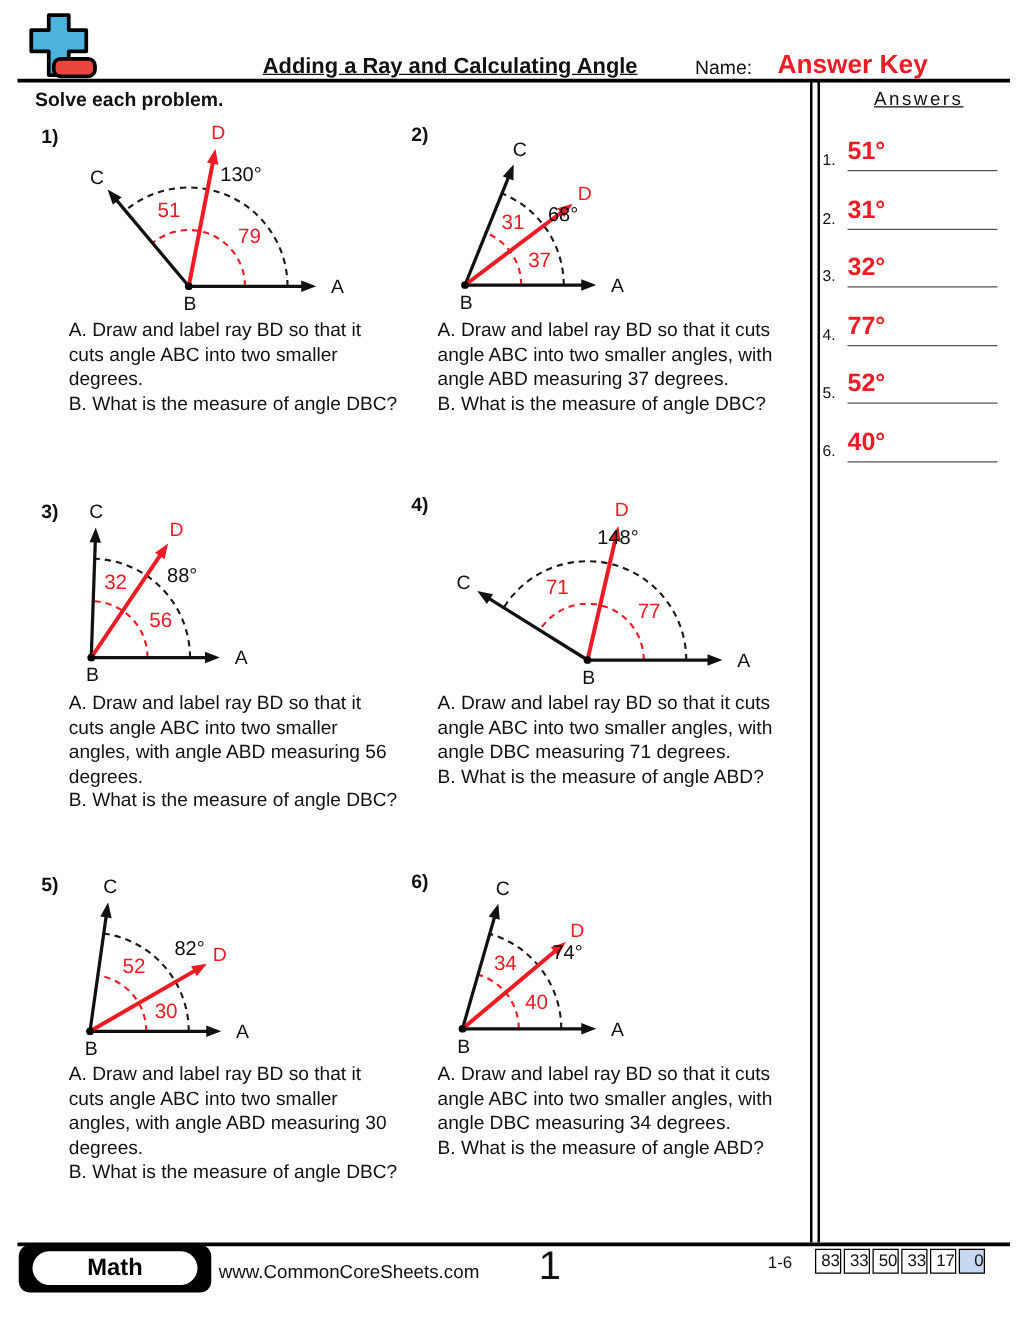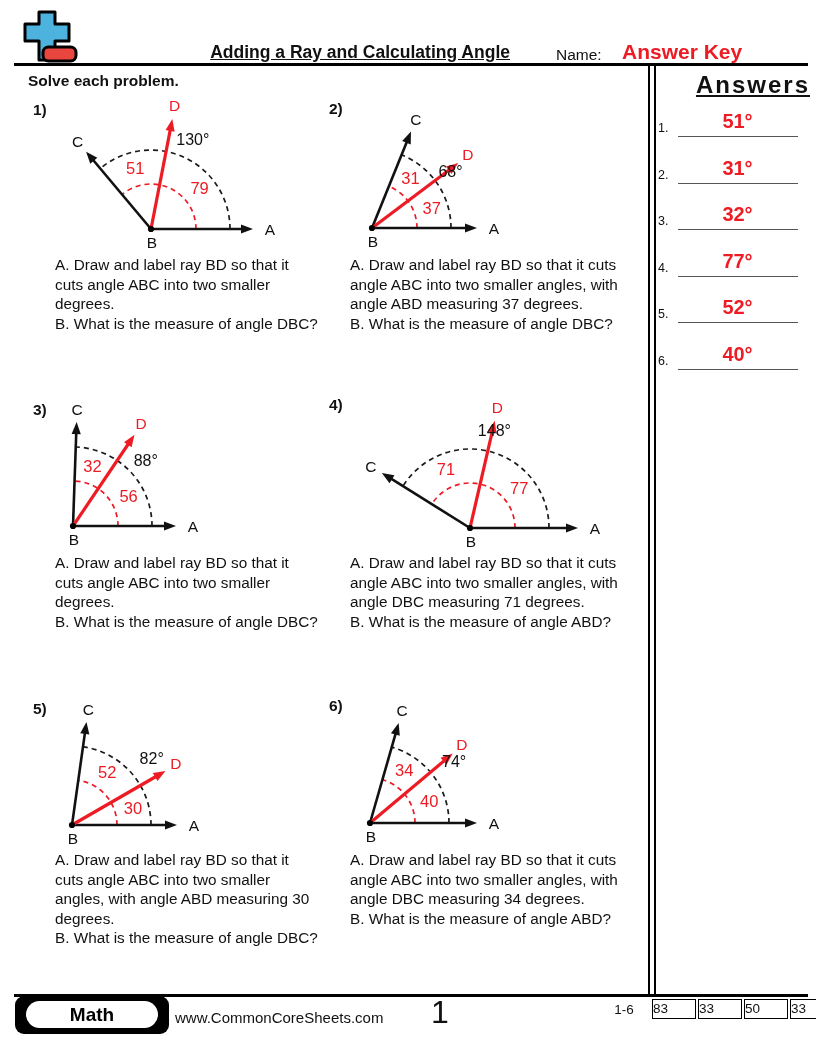--- a/index.html
+++ b/index.html
@@ -5,38 +5,38 @@
   html,body{margin:0;padding:0;background:#fff;}
   .page{position:relative;width:816px;height:1056px;background:#fff;overflow:hidden;
         font-family:"Liberation Sans","DejaVu Sans",sans-serif;color:#111;}
   .abs{position:absolute;}
   .rule{border-top:3px solid #000;height:0;}
   .title{font-size:17.5px;font-weight:bold;text-align:right;white-space:nowrap;text-decoration:underline;}
   .name-label{font-size:15.5px;}
   .answer-key{font-size:21px;font-weight:bold;color:var(--red);white-space:nowrap;}
   .instruction{font-size:15.5px;font-weight:bold;}
   .divider{width:4px;border-left:2px solid #000;border-right:2px solid #000;}
-  .answers-title{font-size:24px;font-weight:bold;letter-spacing:2px;text-decoration:underline;text-align:right;width:150px;}
+  .answers-title{font-size:15px;font-weight:normal;letter-spacing:2px;text-decoration:underline;text-align:center;width:150px;}
   .answer-row{position:absolute;left:656px;width:141px;height:27px;}
   .answer-row .num{position:absolute;left:2px;bottom:2px;font-size:12.5px;}
   .answer-row .line{position:absolute;left:22px;right:-1px;bottom:0;border-bottom:1.6px solid #555;}
-  .answer-row .val{position:absolute;left:22px;right:0;bottom:4px;text-align:center;
+  .answer-row .val{position:absolute;left:22px;right:0;bottom:4px;text-align:left;
                    color:var(--red);font-weight:bold;font-size:20px;}
   .pnum{font-size:15.5px;font-weight:bold;}
   .ptext{font-size:15.3px;line-height:19.6px;white-space:nowrap;}
   svg text{font-family:"Liberation Sans","DejaVu Sans",sans-serif;}
   .footer-box{left:15px;top:996px;width:154px;height:38px;background:#000;border-radius:9px;}
   .footer-pill{position:absolute;left:11px;top:5px;width:132px;height:27px;background:#fff;border-radius:14px;
                text-align:center;line-height:27px;font-size:19px;font-weight:bold;color:#000;}
   .site-url{left:175px;top:1009px;font-size:15px;}
   .page-num{left:410px;top:994px;width:60px;text-align:center;font-size:32px;}
   .score-range{left:606px;top:1002px;width:36px;text-align:center;font-size:13.5px;}
   .score-strip{left:652px;top:999px;display:flex;gap:2px;}
-  .score-cell{width:44px;height:20px;box-sizing:border-box;border:1.6px solid #000;background:#fff;
-              font-size:13.5px;text-align:left;line-height:17px;}
+  .score-cell{width:21px;height:20px;box-sizing:border-box;border:1.6px solid #000;background:#fff;
+              font-size:13.5px;text-align:right;line-height:17px;}
   .score-cell.hl{background:var(--hl);}
 </style>
 </head>
 <body>
 
 <div class="page">
 
   <div class="abs" style="left:18px;top:10px;width:62px;height:54px;">
     <svg width="62" height="54" viewBox="0 0 60 54">
       <path d="M20,2 h16 v12 h14 v17 h-14 v19 h-16 v-19 H6 V14 h14 z" fill="#4db3de" stroke="#000" stroke-width="3" stroke-linejoin="round"></path>
@@ -150,20 +150,21 @@
       <text x="54.0" y="155.0" fill="#111" font-size="15.5" text-anchor="middle">B</text>
       <text x="57.1" y="24.6" fill="#111" font-size="15.5" text-anchor="middle">C</text>
       <text x="121.2" y="38.9" fill="#ed1c24" font-size="15.5" text-anchor="middle">D</text>
       <text x="125.8" y="75.9" fill="#111" font-size="16" text-anchor="middle">88°</text>
       <text x="72.5" y="81.6" fill="#ed1c24" font-size="16.5" text-anchor="middle">32</text>
       <text x="108.6" y="111.9" fill="#ed1c24" font-size="16.5" text-anchor="middle">56</text>
     </svg>
   <div class="abs ptext" style="left:55px;top:553px;">
     <div>A. Draw and label ray BD so that it</div>
     <div>cuts angle ABC into two smaller</div>
+    <div>angles, with angle ABD measuring 56</div>
     <div>degrees.</div>
     <div>B. What is the measure of angle DBC?</div>
   </div>
 
   <div class="abs pnum" style="left:329px;top:396px;">4)</div>
   <svg class="abs" width="312" height="166" viewBox="0 0 312 166" style="left: 330px; top: 390px;">
       <path d="M 219.0 138.0 A 79 79 0 0 0 73.0 96.1" fill="none" stroke="#1a1a1a" stroke-width="1.7" stroke-dasharray="5,4"></path>
       <path d="M 185.0 138.0 A 45 45 0 0 0 101.8 114.2" fill="none" stroke="#ed1c24" stroke-width="1.7" stroke-dasharray="5,4"></path>
       <line x1="140" y1="138" x2="239" y2="138" stroke="#111" stroke-width="2.6"></line>
       <polygon points="248,138 236,142.6 236,133.4" fill="#111"></polygon>

